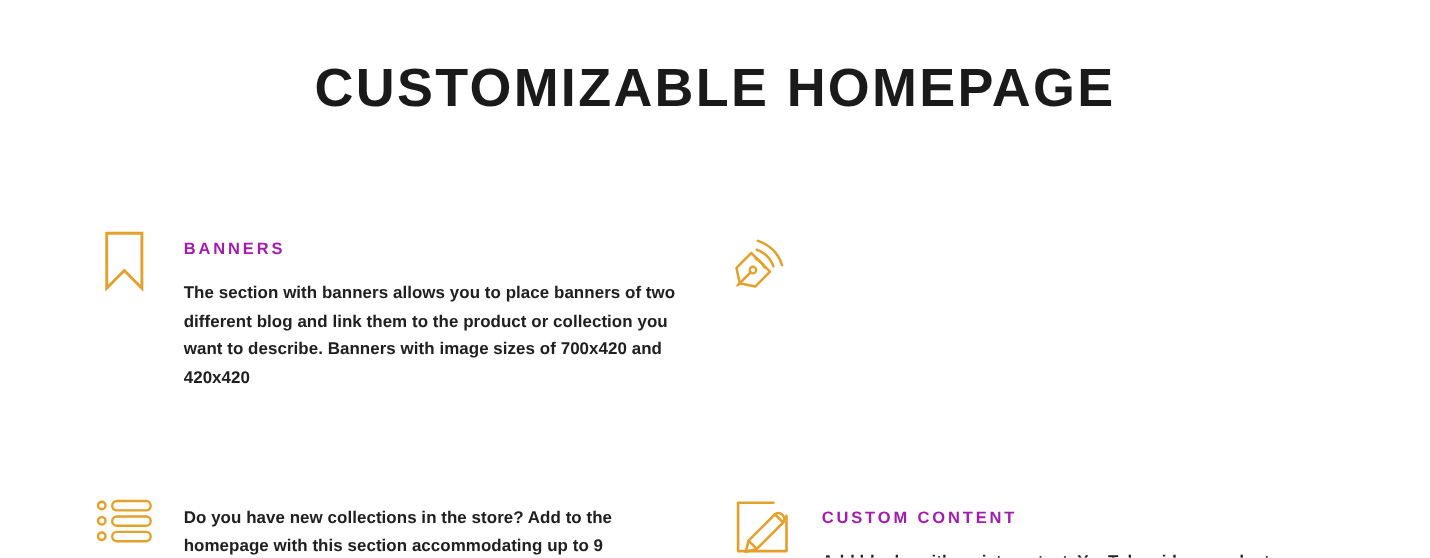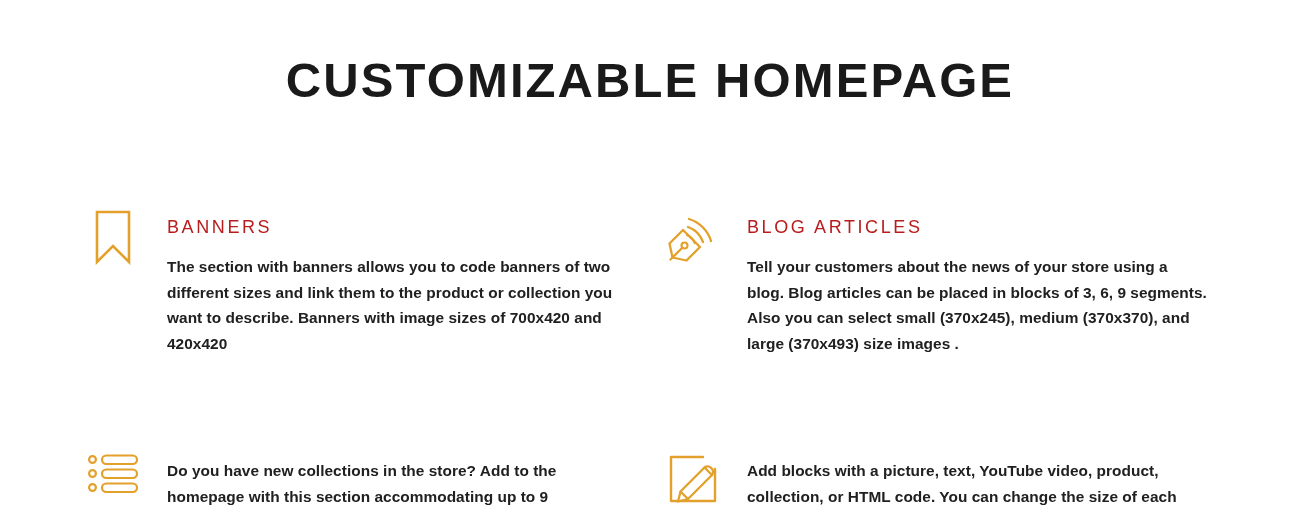--- a/index.html
+++ b/index.html
@@ -75,25 +75,25 @@
   .feature-icon svg {
     display: block;
   }
 
   .feature-body {
     flex: 1;
     padding-top: 9px;
   }
 
   .feature-title {
-    font-size: 18px;
+    font-size: 15px;
     line-height: 26px;
-    font-weight: 400;
+    font-weight: 700;
     letter-spacing: 2.6px;
-    color: #b91c1c;
+    color: #a21caf;
     text-transform: uppercase;
     margin-bottom: 14px;
   }
 
   .feature-text {
     font-size: 15.4px;
     line-height: 25.6px;
     font-weight: 600;
     color: #202020;
     letter-spacing: 0.05px;
@@ -114,42 +114,38 @@
   <div class="features">
 
     <div class="feature">
       <div class="feature-icon">
         <svg width="44" height="56" viewBox="0 0 44 56" fill="none">
           <path d="M6 3 H38 V53 L22 37 L6 53 Z" stroke="#E3A12C" stroke-width="2.6" stroke-linejoin="miter" fill="none"></path>
         </svg>
       </div>
       <div class="feature-body">
         <div class="feature-title">BANNERS</div>
-        <div class="feature-text">The section with banners allows you to code banners of two different sizes and link them to the product or collection you want to describe. Banners with image sizes of 700x420 and 420x420</div>
+        <div class="feature-text">The section with banners allows you to place banners of two different blog and link them to the product or collection you want to describe. Banners with image sizes of 700x420 and 420x420</div>
       </div>
     </div>
 
     <div class="feature">
       <div class="feature-icon">
         <svg width="56" height="56" viewBox="0 0 56 56" fill="none">
 
           <path d="M7.5 48.5 L4.5 34.5 L18 21 L35 38 L21.5 51.5 Z" stroke="#E3A12C" stroke-width="2.3" stroke-linejoin="round" fill="none"></path>
 
           <path d="M5.5 50.5 L17.5 38.5" stroke="#E3A12C" stroke-width="2.3" stroke-linecap="round"></path>
 
           <circle cx="19.5" cy="36.5" r="3" stroke="#E3A12C" stroke-width="2.1" fill="none"></circle>
 
           <path d="M30 34 A16 16 0 0 0 22 26" stroke="#E3A12C" stroke-width="2.3" stroke-linecap="round" fill="none"></path>
           <path d="M38 33 A24.5 24.5 0 0 0 23 18" stroke="#E3A12C" stroke-width="2.3" stroke-linecap="round" fill="none"></path>
           <path d="M46 32 A33 33 0 0 0 24 10" stroke="#E3A12C" stroke-width="2.3" stroke-linecap="round" fill="none"></path>
         </svg>
-      </div>
-      <div class="feature-body">
-        <div class="feature-title">BLOG ARTICLES</div>
-        <div class="feature-text">Tell your customers about the news of your store using a blog. Blog articles can be placed in blocks of 3, 6, 9 segments. Also you can select small (370x245), medium (370x370), and large (370x493) size images .</div>
       </div>
     </div>
 
     <div class="feature">
       <div class="feature-icon">
         <svg width="52" height="42" viewBox="0 0 52 42" fill="none">
           <circle cx="5.5" cy="6.5" r="3.4" stroke="#E3A12C" stroke-width="2.2" fill="none"></circle>
           <circle cx="5.5" cy="20.5" r="3.4" stroke="#E3A12C" stroke-width="2.2" fill="none"></circle>
           <circle cx="5.5" cy="34.5" r="3.4" stroke="#E3A12C" stroke-width="2.2" fill="none"></circle>
           <rect x="15" y="2.5" width="35" height="8.5" rx="4.25" stroke="#E3A12C" stroke-width="2.2" fill="none"></rect>
@@ -169,18 +165,19 @@
           <path d="M36 4 H4 V48 H48 V16" stroke="#E3A12C" stroke-width="2.4" stroke-linecap="round" stroke-linejoin="round" fill="none"></path>
 
           <path d="M13.5 38.5 L37.5 14.5 L45 22 L21 46 Z" stroke="#E3A12C" stroke-width="2.3" stroke-linejoin="round" fill="none"></path>
 
           <path d="M37.5 14.5 A5.4 5.4 0 0 1 45 22" stroke="#E3A12C" stroke-width="2.3" stroke-linecap="round" fill="none"></path>
 
           <path d="M13.5 38.5 L11 48.5 L21 46" stroke="#E3A12C" stroke-width="2.3" stroke-linejoin="round" fill="none"></path>
         </svg>
       </div>
       <div class="feature-body">
+        <div class="feature-title">CUSTOM CONTENT</div>
         <div class="feature-text">Add blocks with a picture, text, YouTube video, product, collection, or HTML code. You can change the size of each block 25, 33, 50, 66, 75 or 100%.</div>
       </div>
     </div>
 
   </div>
 </div>
 
 </body></html>

